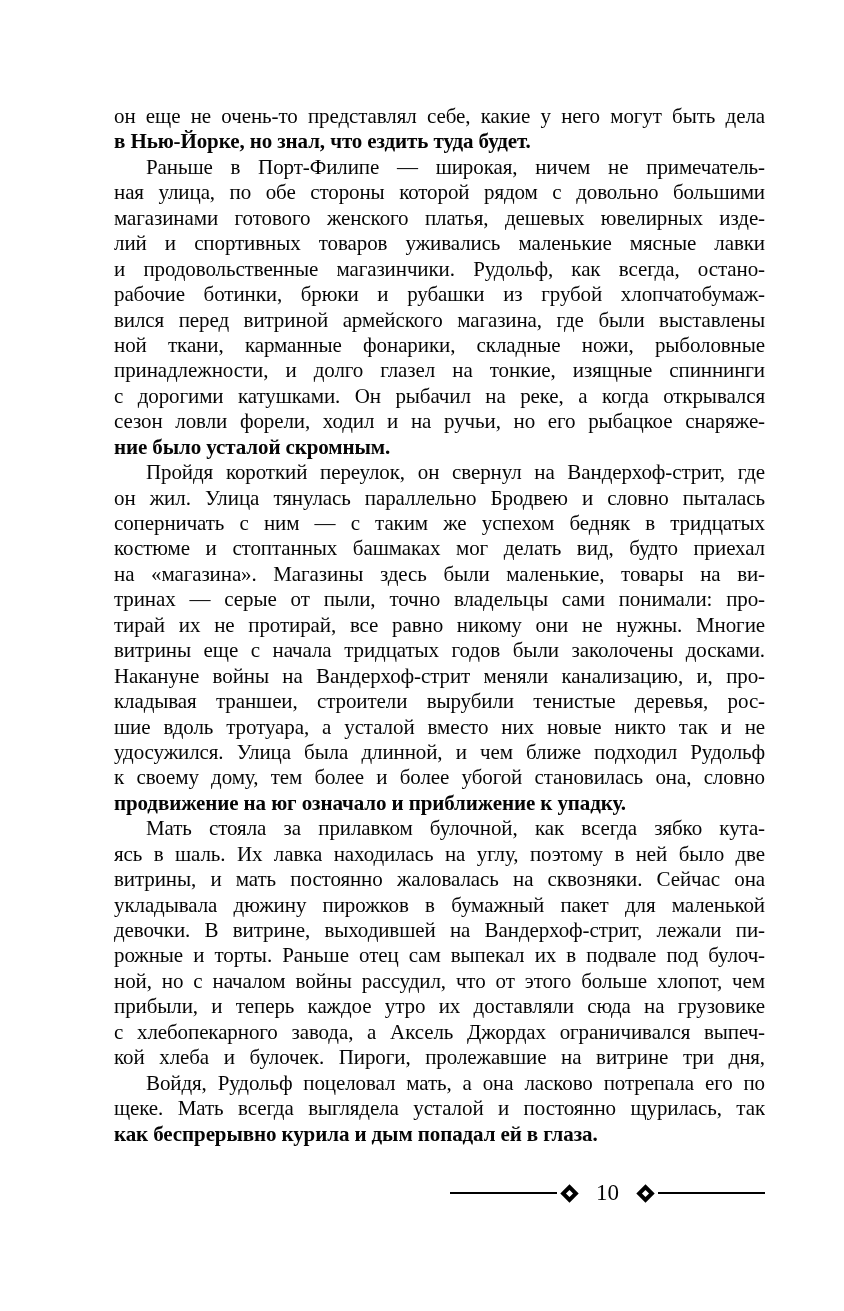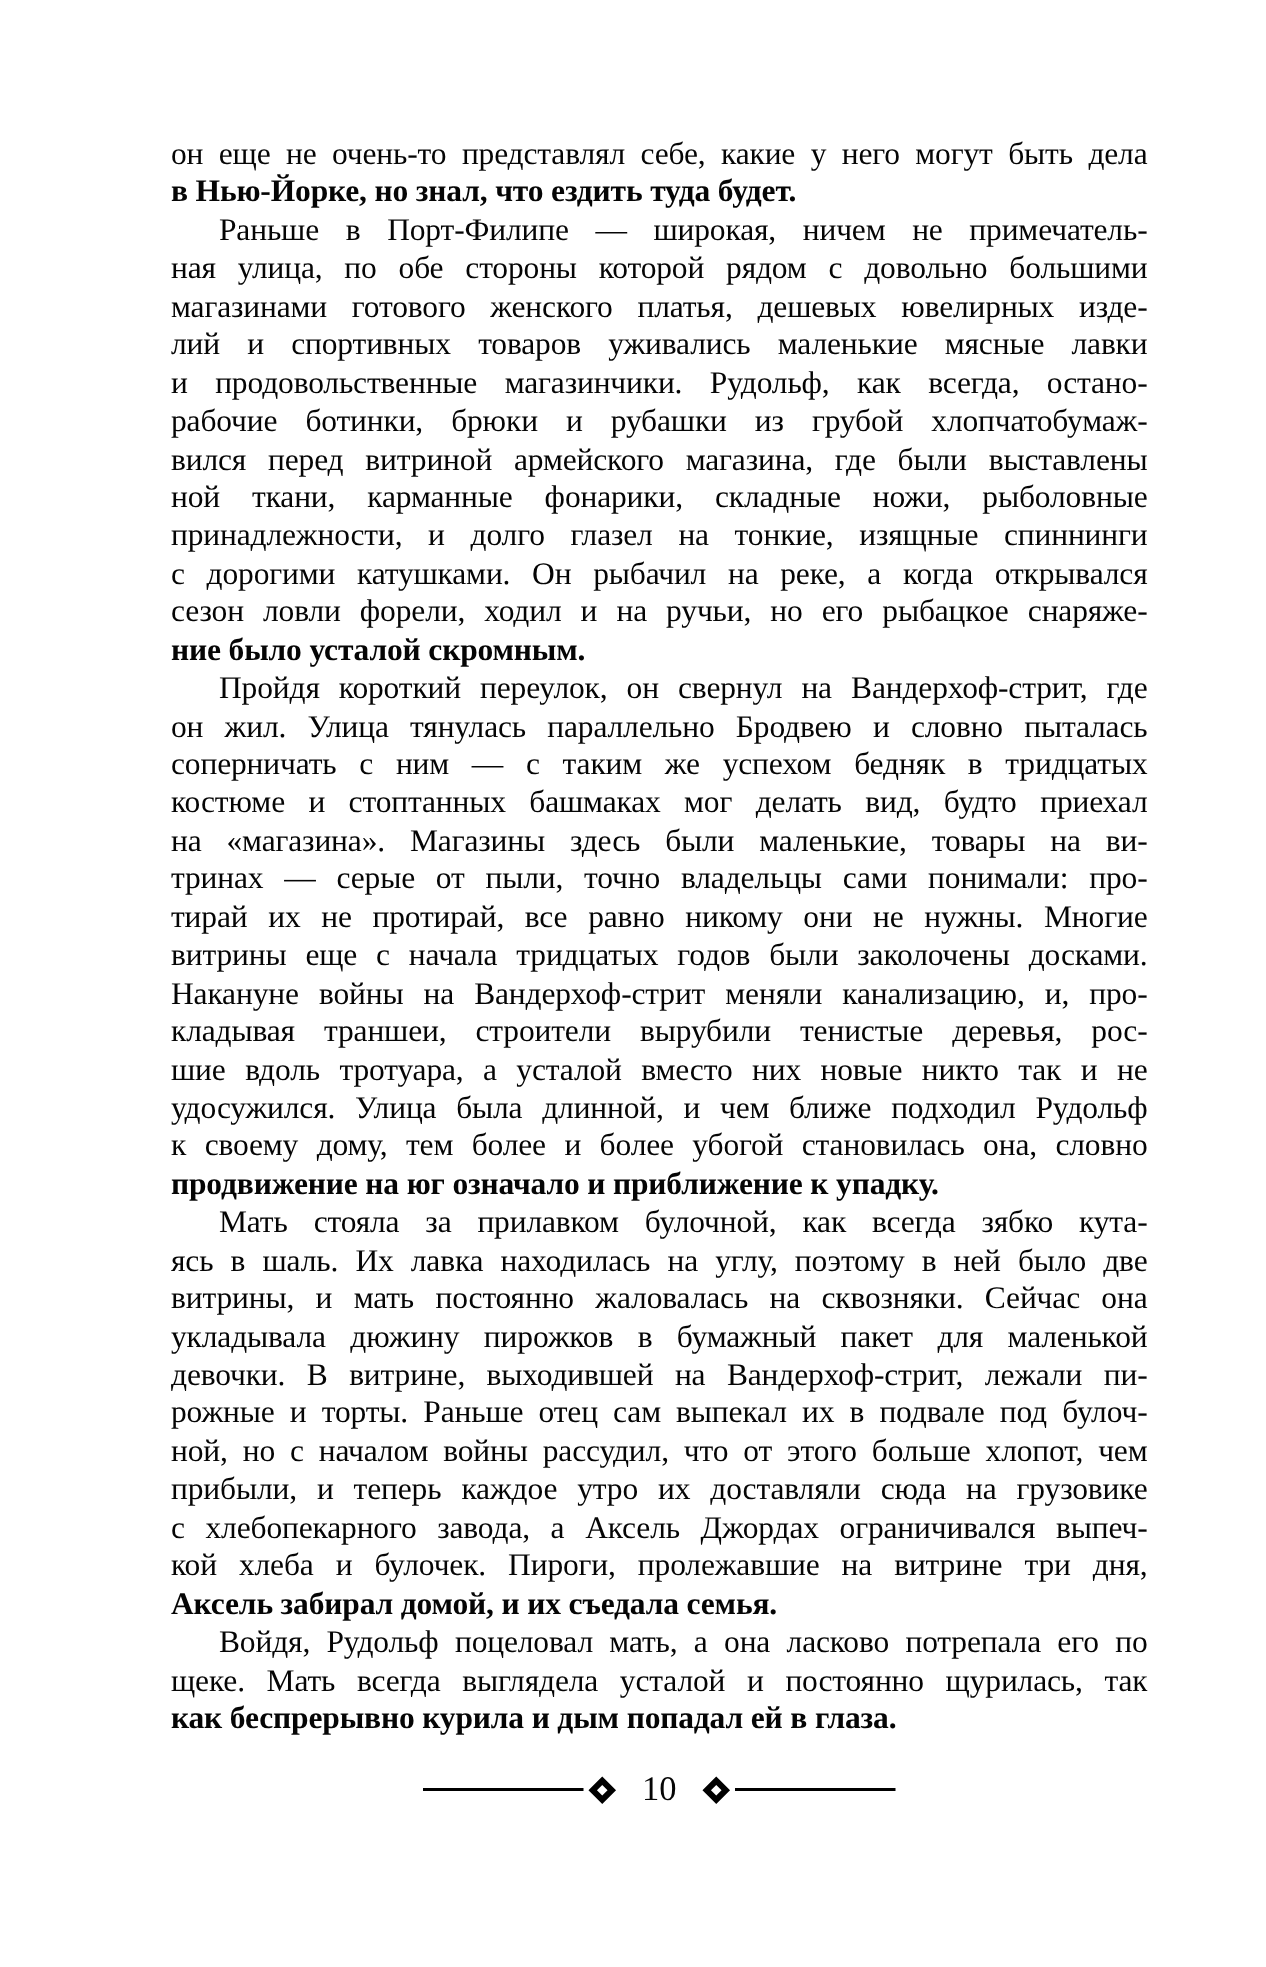--- a/index.html
+++ b/index.html
@@ -10,21 +10,21 @@
   }
   .page {
     position: relative;
     width: 844px; height: 1311px;
     background: #ffffff;
     color: #000000;
     font-family: "Liberation Serif", "DejaVu Serif", serif;
   }
   .text-block {
     position: absolute;
-    left: 114px; top: 90px;
+    left: 114px; top: 104px;
     width: 651px;
     font-size: 21px;
     line-height: 25.45px;
     letter-spacing: -0.1px;
     color: #050505;
   }
   .para { margin: 0; padding: 0; }
   .line {
     height: 25.45px;
     overflow: hidden;
@@ -37,21 +37,21 @@
   }
   .line.indent {
     text-indent: 32px;
   }
   .page-footer {
     position: absolute;
     left: 114px; top: 1180px;
     width: 651px; height: 26px;
     display: flex;
     align-items: center;
-    justify-content: center;
+    justify-content: flex-end;
   }
   .rule {
     height: 2px;
     background: #000000;
     width: 107px;
   }
   .diamond {
     width: 13px; height: 13px;
     box-sizing: border-box;
     border: 4.5px solid #000000;
@@ -111,21 +111,20 @@
         <div class="line indent">Мать стояла за прилавком булочной, как всегда зябко кута-</div>
         <div class="line">ясь в шаль. Их лавка находилась на углу, поэтому в ней было две</div>
         <div class="line">витрины, и мать постоянно жаловалась на сквозняки. Сейчас она</div>
         <div class="line">укладывала дюжину пирожков в бумажный пакет для маленькой</div>
         <div class="line">девочки. В витрине, выходившей на Вандерхоф-стрит, лежали пи-</div>
         <div class="line">рожные и торты. Раньше отец сам выпекал их в подвале под булоч-</div>
         <div class="line">ной, но с началом войны рассудил, что от этого больше хлопот, чем</div>
         <div class="line">прибыли, и теперь каждое утро их доставляли сюда на грузовике</div>
         <div class="line">с хлебопекарного завода, а Аксель Джордах ограничивался выпеч-</div>
         <div class="line">кой хлеба и булочек. Пироги, пролежавшие на витрине три дня,</div>
-        <div class="line last">Аксель забирал домой, и их съедала семья.</div>
       </div>
       <div class="para">
         <div class="line indent">Войдя, Рудольф поцеловал мать, а она ласково потрепала его по</div>
         <div class="line">щеке. Мать всегда выглядела усталой и постоянно щурилась, так</div>
         <div class="line last">как беспрерывно курила и дым попадал ей в глаза.</div>
       </div>
     </main>
   <footer class="page-footer">
     <span class="rule"></span>
     <span class="diamond"></span>

